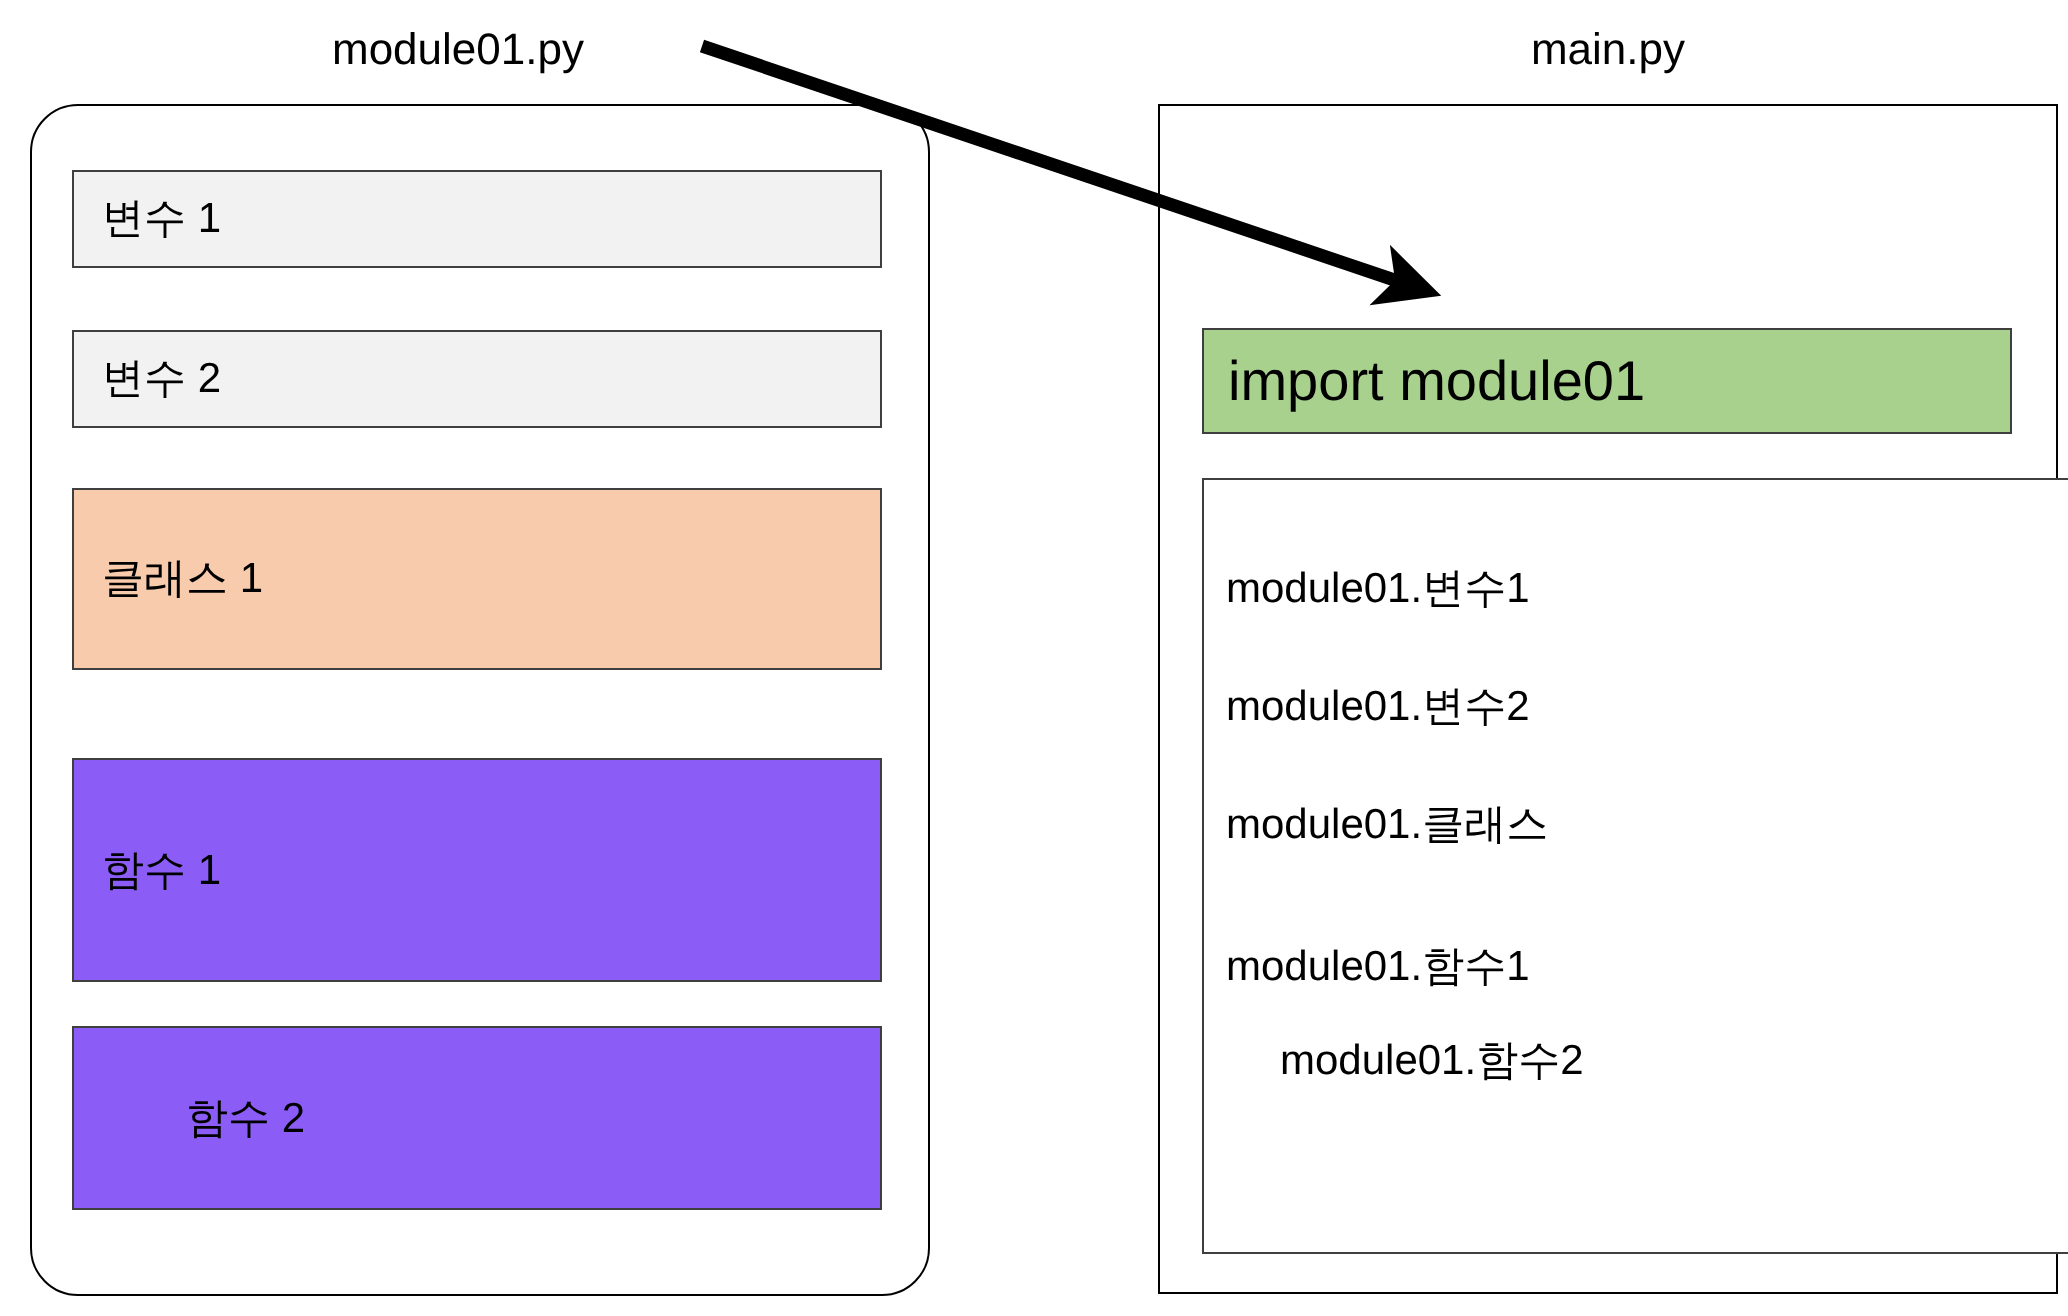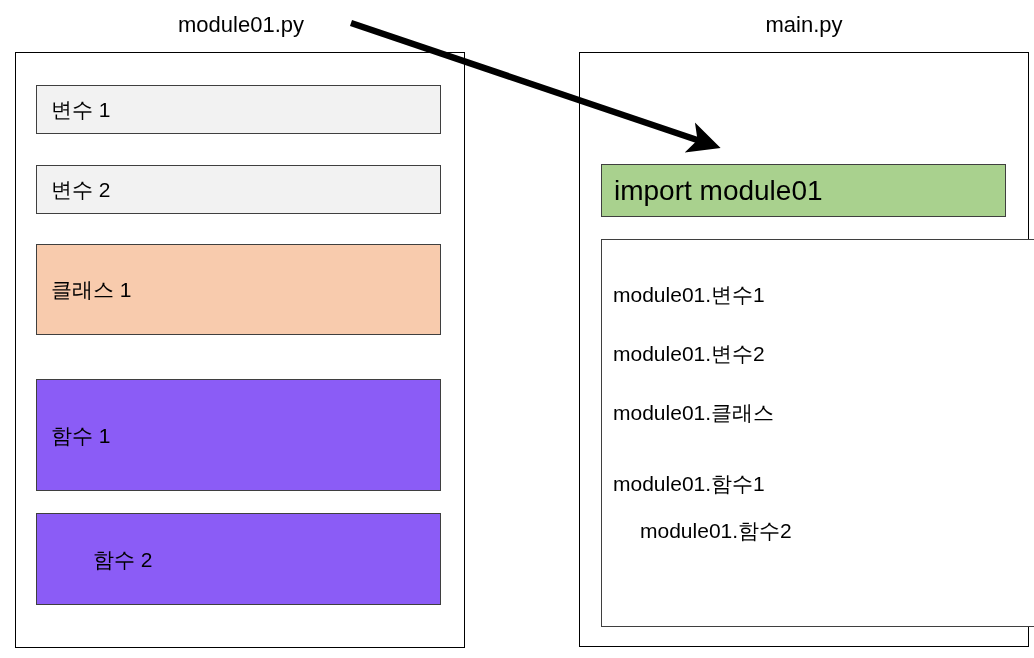--- a/index.html
+++ b/index.html
@@ -21,31 +21,31 @@
 
   
   .file-title {
     position: absolute;
     font-size: 22px;
     line-height: 1;
     color: #000000;
     white-space: nowrap;
     text-align: center;
   }
-  #title-module01 { left: 16px;  top: 14px;  width: 450px; }
+  #title-module01 { left: 4px;  top: 14px;  width: 450px; }
   #title-main     { left: 579px; top: 14px;  width: 450px; }
 
   
   .panel {
     position: absolute;
     background: #ffffff;
     border: 1.6px solid #000000;
     box-sizing: border-box;
   }
-  #panel-module01 { left: 15px;  top: 52px; width: 450px; height: 596px; }
+  #panel-module01 { left: 15px;  top: 52px; width: 450px; height: 596px; border-radius: 24px; }
   #panel-main     { left: 579px; top: 52px; width: 450px; height: 595px; }
 
   
   .member-box {
     position: absolute;
     box-sizing: border-box;
     border: 1.3px solid #3f3f3f;
     display: flex;
     align-items: center;
     left: 20px;

